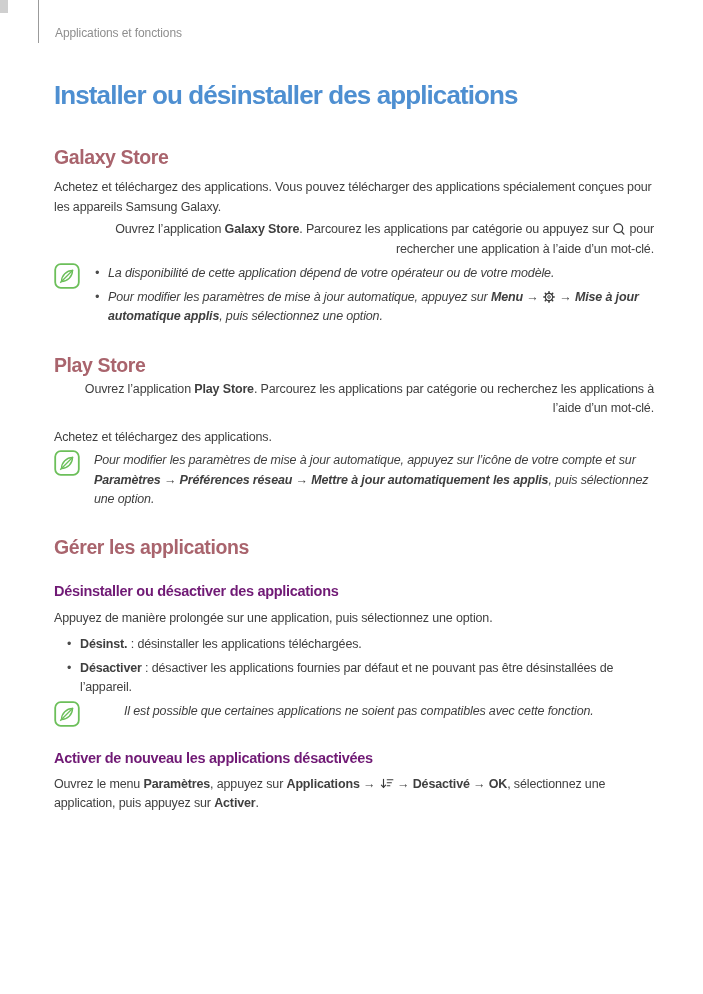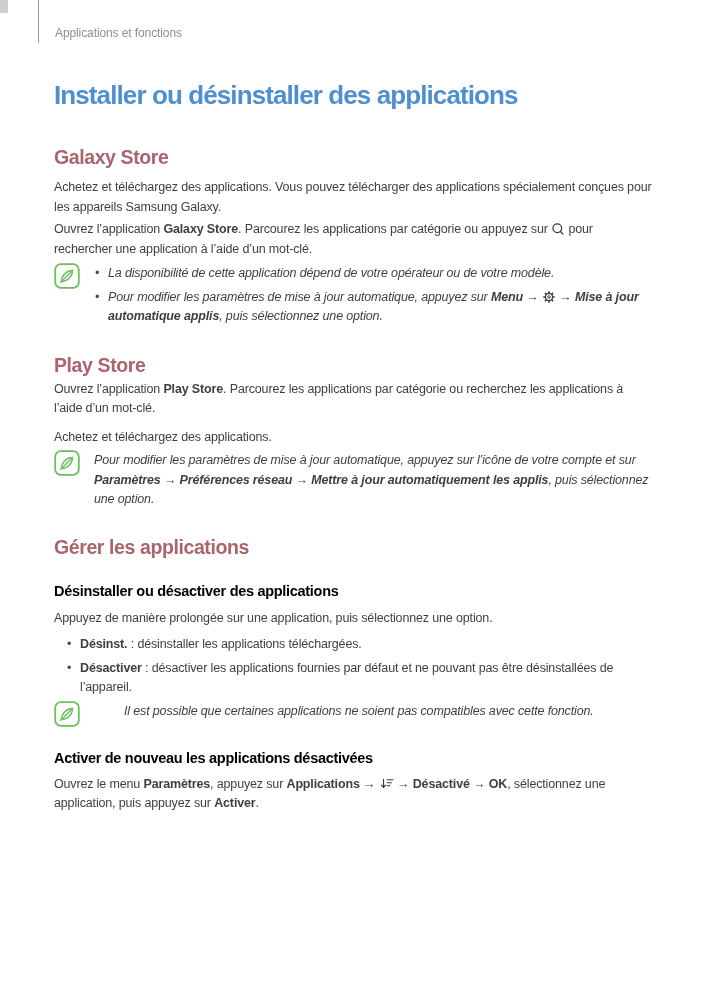--- a/index.html
+++ b/index.html
@@ -36,27 +36,27 @@
     font-size:19.5px; font-weight:bold; line-height:24px;
     letter-spacing:-0.4px;
     color:var(--heading_rose);
   }
   .sh-galaxy { margin-top:35px; }
   .sh-play   { margin-top:26px; }
   .sh-manage { margin-top:25px; }
   .sub-heading {
     font-size:14.5px; font-weight:bold; line-height:18px;
     letter-spacing:-0.3px;
-    color:#000000;
+    color:#701a75;
   }
   .sub-uninstall { margin-top:23px; }
   .sub-activate  { margin-top:22px; }
   p.body { font-size:12.5px; line-height:19.5px; }
   .mt-after-heading { margin-top:9px; }
-  .mt-para { margin-top:3px; }
+  .mt-para { margin-top:3px;text-align:right; }
   .mt-para8 { margin-top:8px; }
   b { font-weight:bold; }
   .note { display:flex; gap:14px; align-items:flex-start;font-style:italic; }
   .note-1 { margin-top:4px; }
   .note-2 { margin-top:3px; }
   .note-3 { margin-top:3px;gap:44px; }
   .note-icon { flex:0 0 26px; width:26px; height:26px; color:var(--note_green); }
   .note-icon svg { display:block; }
   .note-body { flex:1; font-size:12.5px; line-height:19.5px; padding-top:1px; }
   ul.plain { list-style:none; }

